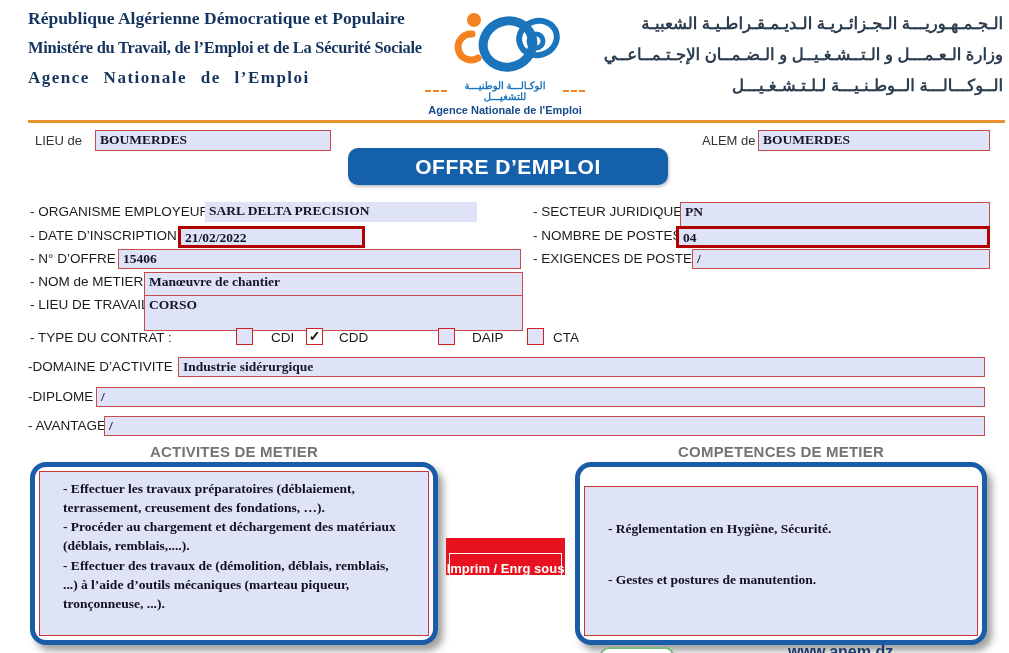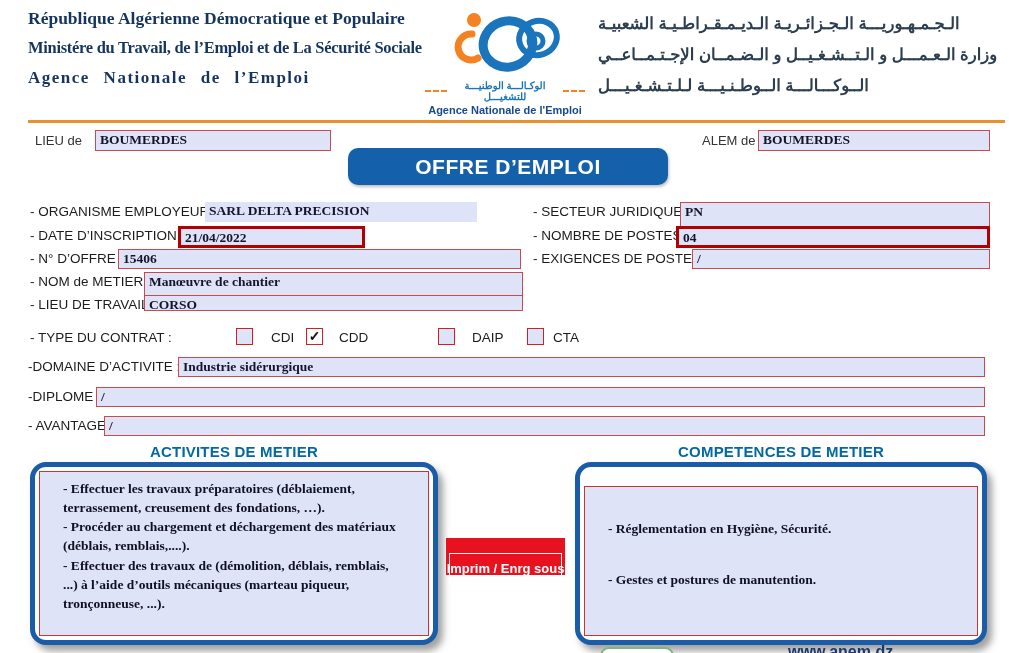--- a/index.html
+++ b/index.html
@@ -6,21 +6,21 @@
   #page{
     position:relative;width:1009px;height:653px;background:#ffffff;
     overflow:hidden;font-family:"Liberation Sans",sans-serif;margin:0 auto;
   }
   
   .hdr-left{position:absolute;left:28px;top:8px;width:400px;color:#16355e;
     font-family:"Liberation Serif",serif;font-weight:bold;}
   .hdr-left .l1{font-size:17.5px;margin-bottom:9px;}
   .hdr-left .l2{font-size:16.5px;letter-spacing:-0.3px;margin-bottom:10px;}
   .hdr-left .l3{font-size:17px;letter-spacing:1.5px;word-spacing:8px;}
-  .hdr-right{position:absolute;right:6px;top:8px;width:405px;text-align:left;
+  .hdr-right{position:absolute;right:6px;top:8px;width:405px;text-align:right;
     color:#2c3e50;font-weight:bold;font-size:16.5px;line-height:31px;direction:rtl;}
   .logo-wrap{position:absolute;left:425px;top:4px;width:160px;text-align:center;}
   .logo-caption-row{display:flex;align-items:center;justify-content:center;gap:4px;margin-top:-2px;}
   .dash{width:26px;border-top:2px dashed #f58220;height:0;}
   .logo-ar{font-size:10px;font-weight:bold;color:#1b75bc;direction:rtl;}
   .logo-fr{font-size:11px;font-weight:bold;color:#164a8a;margin-top:2px;}
   .orange-rule{position:absolute;left:28px;top:120px;width:977px;height:3px;background:#e8912d;}
   
   .small-label{position:absolute;font-size:13px;color:#333;}
   .field{position:absolute;background:#dfe3f8;font-family:"Liberation Serif",serif;
@@ -34,21 +34,21 @@
     color:#fff;font-weight:bold;font-size:21px;letter-spacing:0.5px;
     box-shadow:1px 2px 3px rgba(0,0,0,0.25);}
   
   .row-label{position:absolute;font-size:13.5px;color:#1c1c1c;white-space:nowrap;}
   
   .cb-box{position:absolute;width:17px;height:17px;background:#dfe3f8;border:1.5px solid #cc2222;
     box-sizing:border-box;text-align:center;line-height:14px;font-size:14px;font-weight:bold;color:#111;}
   .cb-box.checked{background:#ffffff;}
   .cb-text{position:absolute;font-size:13.5px;color:#1c1c1c;}
   
-  .sec-title{position:absolute;top:443px;font-size:15px;font-weight:bold;color:#0369a1;
+  .sec-title{position:absolute;top:443px;font-size:15px;font-weight:bold;color:#737373;
     letter-spacing:0.2px;text-align:center;}
   .big-box{position:absolute;top:462px;height:183px;background:#ffffff;border:5px solid #1b5ca8;
     border-radius:16px;box-sizing:border-box;box-shadow:5px 6px 7px rgba(70,70,70,0.5);}
   .big-box .inner{position:absolute;left:4px;right:4px;top:4px;bottom:4px;background:#dfe3f8;
     border:1px solid #cc3333;padding:7px 23px;font-family:"Liberation Serif",serif;
     font-weight:bold;font-size:13.5px;color:#101022;line-height:1.42;box-sizing:border-box;overflow:hidden;}
   #competences-box .inner{padding-top:32px;margin-top:15px;}
   #competences-box .bullet{margin-bottom:32px;}
   
   .btn-print{position:absolute;left:446px;top:538px;width:119px;height:37px;background:#e8111f;
@@ -102,30 +102,30 @@
 
   <div class="small-label" style="left:702px;top:133px;">ALEM de</div>
   <div class="field b-thin" style="left:758px;top:130px;width:232px;height:21px;">BOUMERDES</div>
 
   <div class="banner">OFFRE D’EMPLOI</div>
 
   <div class="row-label" style="left:30px;top:204px;">- ORGANISME EMPLOYEUR :</div>
   <div class="field b-none" style="left:205px;top:202px;width:272px;height:20px;">SARL DELTA PRECISION</div>
 
   <div class="row-label" style="left:30px;top:228px;">- DATE D’INSCRIPTION :</div>
-  <div class="field b-thick" style="left:178px;top:226px;width:187px;height:22px;">21/04/2022</div>
+  <div class="field b-thick" style="left:178px;top:226px;width:187px;height:22px;">21/02/2022</div>
 
   <div class="row-label" style="left:30px;top:251px;">- N° D’OFFRE :</div>
   <div class="field b-thin" style="left:118px;top:249px;width:403px;height:20px;">15406</div>
 
   <div class="row-label" style="left:30px;top:274px;">- NOM de METIER :</div>
   <div class="field b-thin" style="left:144px;top:272px;width:379px;height:32px;">Manœuvre de chantier</div>
 
   <div class="row-label" style="left:30px;top:297px;">- LIEU DE TRAVAIL :</div>
-  <div class="field b-thin" style="left:144px;top:295px;width:379px;height:16px;">CORSO</div>
+  <div class="field b-thin" style="left:144px;top:295px;width:379px;height:36px;">CORSO</div>
 
   <div class="row-label" style="left:533px;top:204px;">- SECTEUR JURIDIQUE :</div>
   <div class="field b-thin" style="left:680px;top:202px;width:310px;height:28px;">PN</div>
 
   <div class="row-label" style="left:533px;top:228px;">- NOMBRE DE POSTES :</div>
   <div class="field b-thick" style="left:676px;top:226px;width:314px;height:22px;">04</div>
 
   <div class="row-label" style="left:533px;top:251px;">- EXIGENCES DE POSTES :</div>
   <div class="field b-thin" style="left:692px;top:249px;width:298px;height:20px;">/</div>
 

